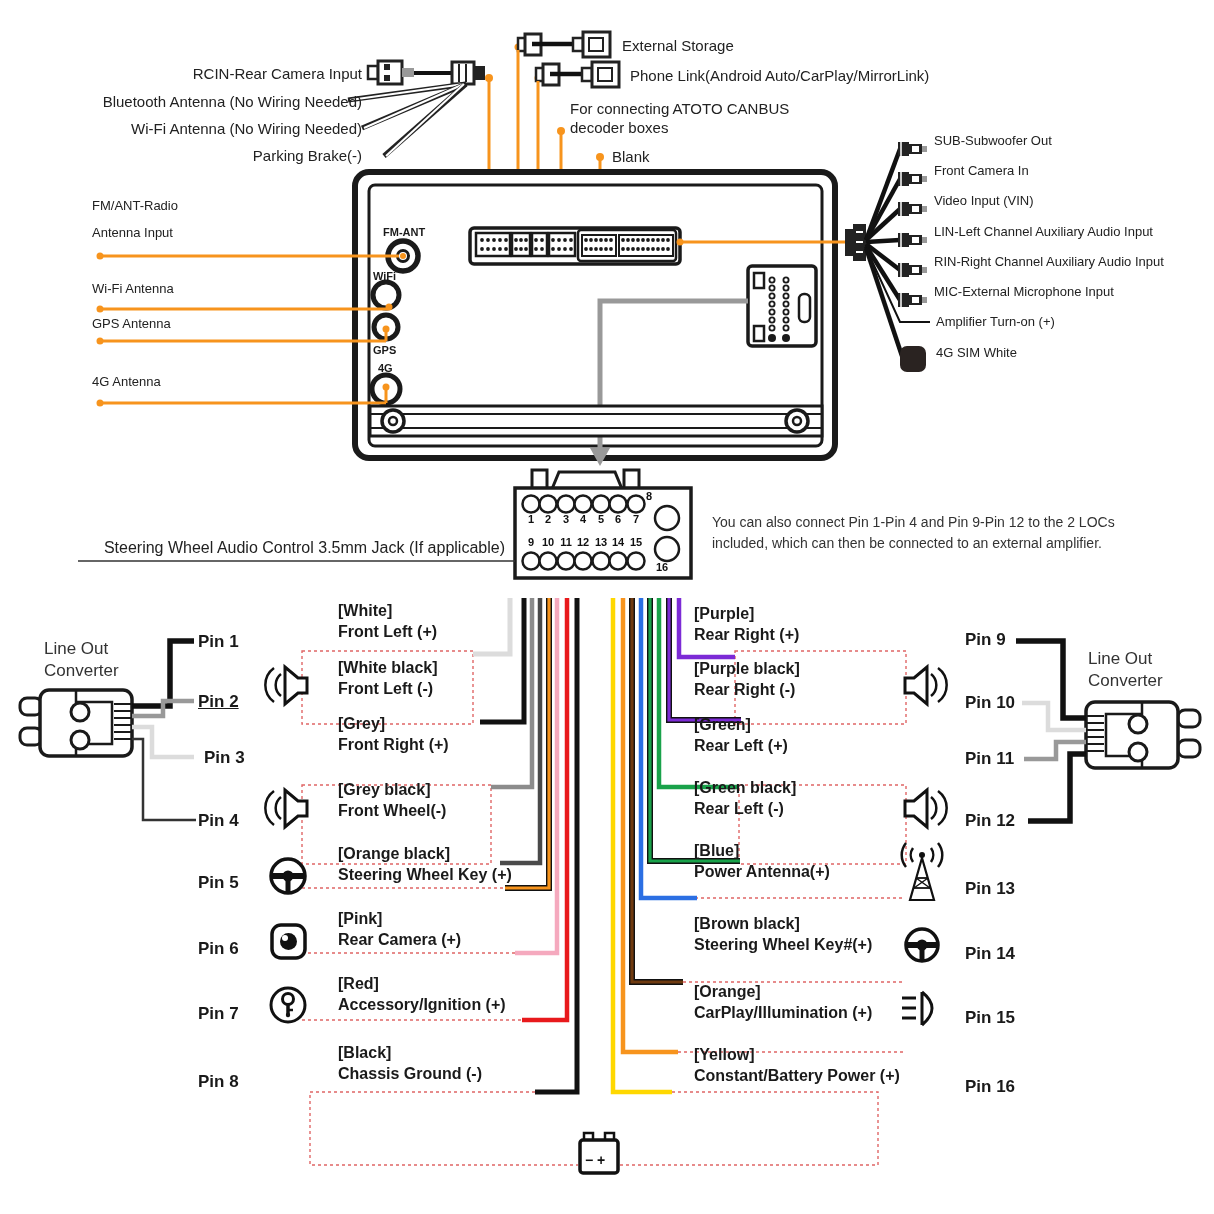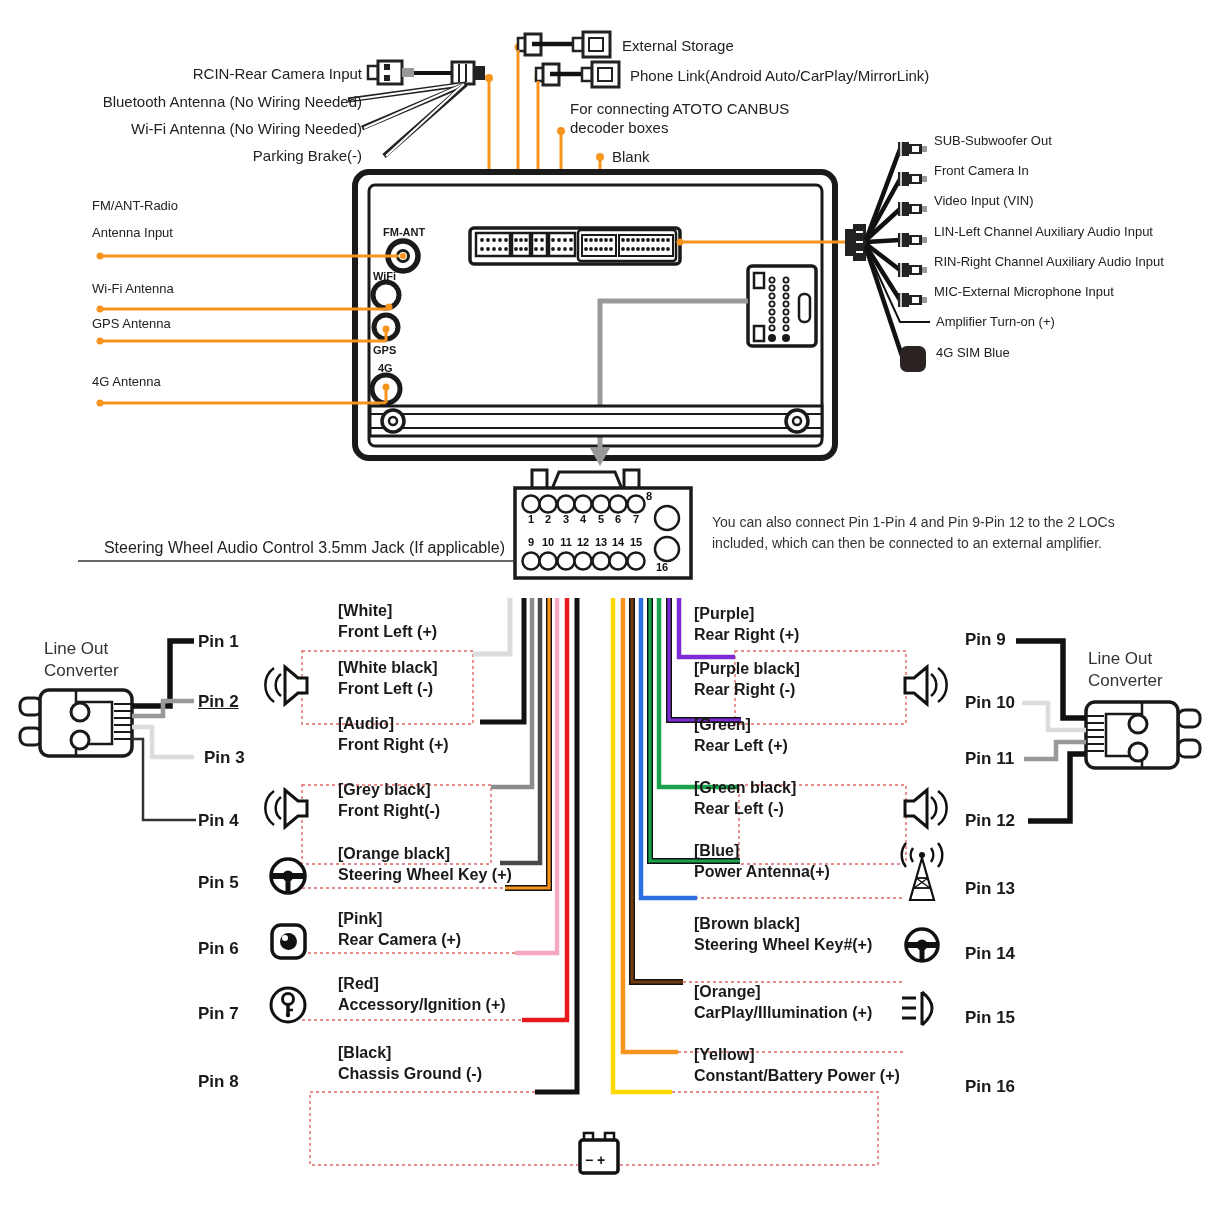--- a/index.html
+++ b/index.html
@@ -515,21 +515,21 @@
 <div class="unit-lbl" style="left:373px;top:344px;">GPS</div>
 <div class="unit-lbl" style="left:378px;top:362px;">4G</div>
 
 <div class="port-lbl" style="left:934px;top:133px;">SUB-Subwoofer Out</div>
 <div class="port-lbl" style="left:934px;top:163px;">Front Camera In</div>
 <div class="port-lbl" style="left:934px;top:193px;">Video Input  (VIN)</div>
 <div class="port-lbl" style="left:934px;top:224px;">LIN-Left Channel Auxiliary Audio Input</div>
 <div class="port-lbl" style="left:934px;top:254px;">RIN-Right Channel Auxiliary Audio Input</div>
 <div class="port-lbl" style="left:934px;top:284px;">MIC-External Microphone Input</div>
 <div class="port-lbl" style="left:936px;top:314px;">Amplifier Turn-on (+)</div>
-<div class="port-lbl" style="left:936px;top:345px;">4G SIM Blue</div>
+<div class="port-lbl" style="left:936px;top:345px;">4G SIM White</div>
 
 <div class="lbl right" style="right:709px;top:538px;font-size:16px;">Steering Wheel Audio Control 3.5mm Jack (If applicable)</div>
 <div class="note" style="left:712px;top:514px;">You can also connect Pin 1-Pin 4 and Pin 9-Pin 12 to the 2 LOCs</div>
 <div class="note" style="left:712px;top:535px;">included, which can then be connected to an external amplifier.</div>
 
 <div class="num-lbl" style="left:522px;top:513px;">1</div>
 <div class="num-lbl" style="left:539px;top:513px;">2</div>
 <div class="num-lbl" style="left:557px;top:513px;">3</div>
 <div class="num-lbl" style="left:574px;top:513px;">4</div>
 <div class="num-lbl" style="left:592px;top:513px;">5</div>
@@ -574,26 +574,26 @@
 
 <div class="wire-lbl" style="left:338px;top:600px;">
       <div>[White]</div>
       <div>Front Left (+)</div>
     </div>
 <div class="wire-lbl" style="left:338px;top:657px;">
       <div>[White black]</div>
       <div>Front Left (-)</div>
     </div>
 <div class="wire-lbl" style="left:338px;top:713px;">
-      <div>[Audio]</div>
+      <div>[Grey]</div>
       <div>Front Right (+)</div>
     </div>
 <div class="wire-lbl" style="left:338px;top:779px;">
       <div>[Grey black]</div>
-      <div>Front Right(-)</div>
+      <div>Front Wheel(-)</div>
     </div>
 <div class="wire-lbl" style="left:338px;top:843px;">
       <div>[Orange black]</div>
       <div>Steering Wheel Key (+)</div>
     </div>
 <div class="wire-lbl" style="left:338px;top:908px;">
       <div>[Pink]</div>
       <div>Rear Camera (+)</div>
     </div>
 <div class="wire-lbl" style="left:338px;top:973px;">

